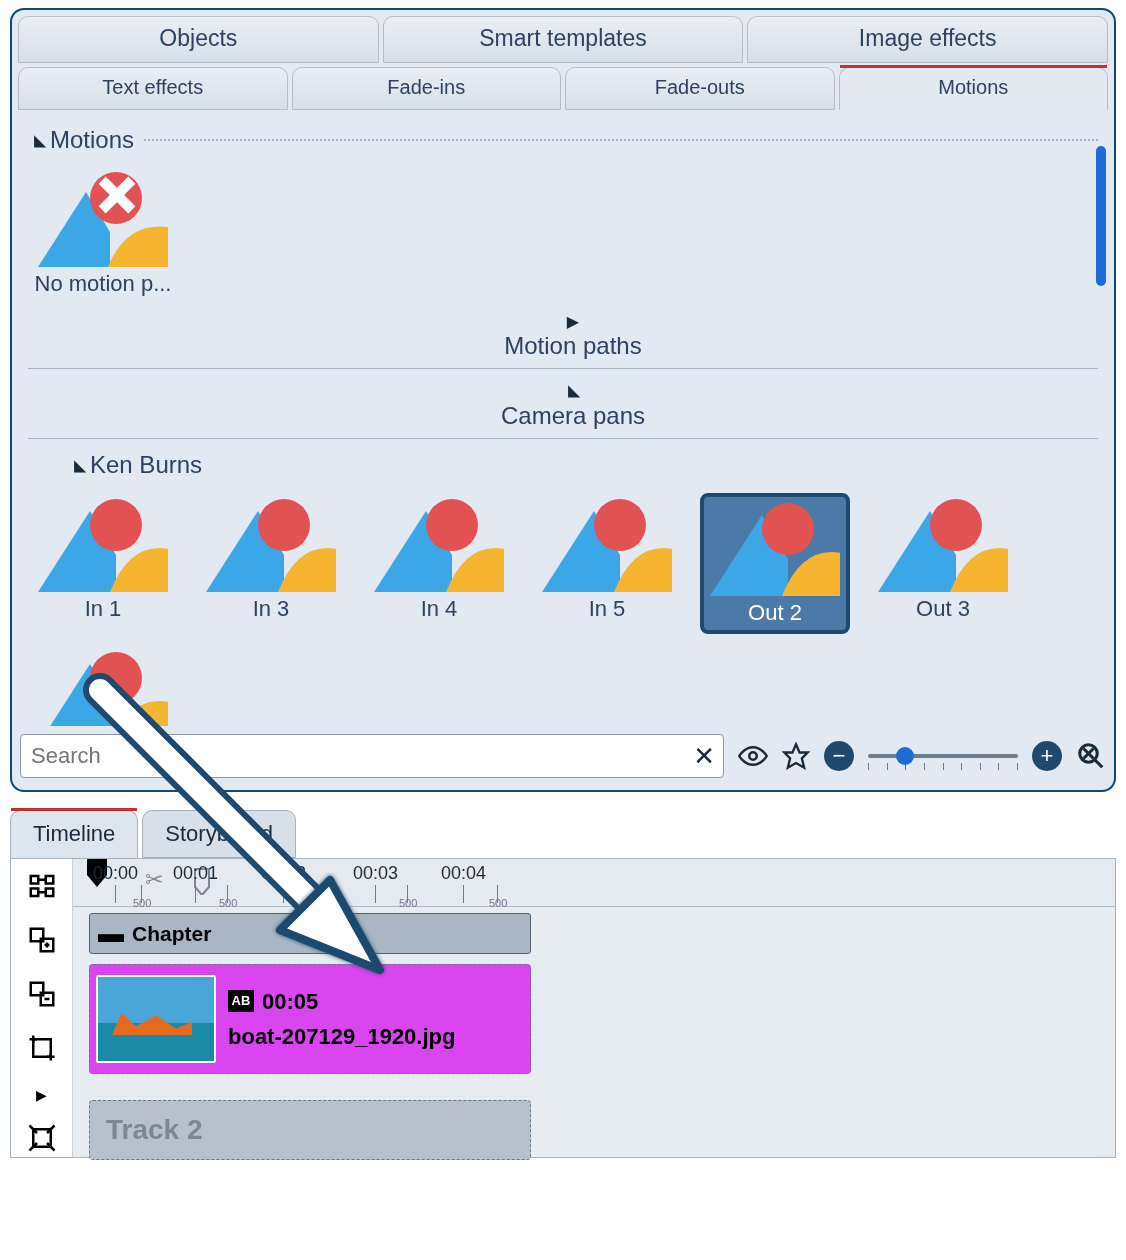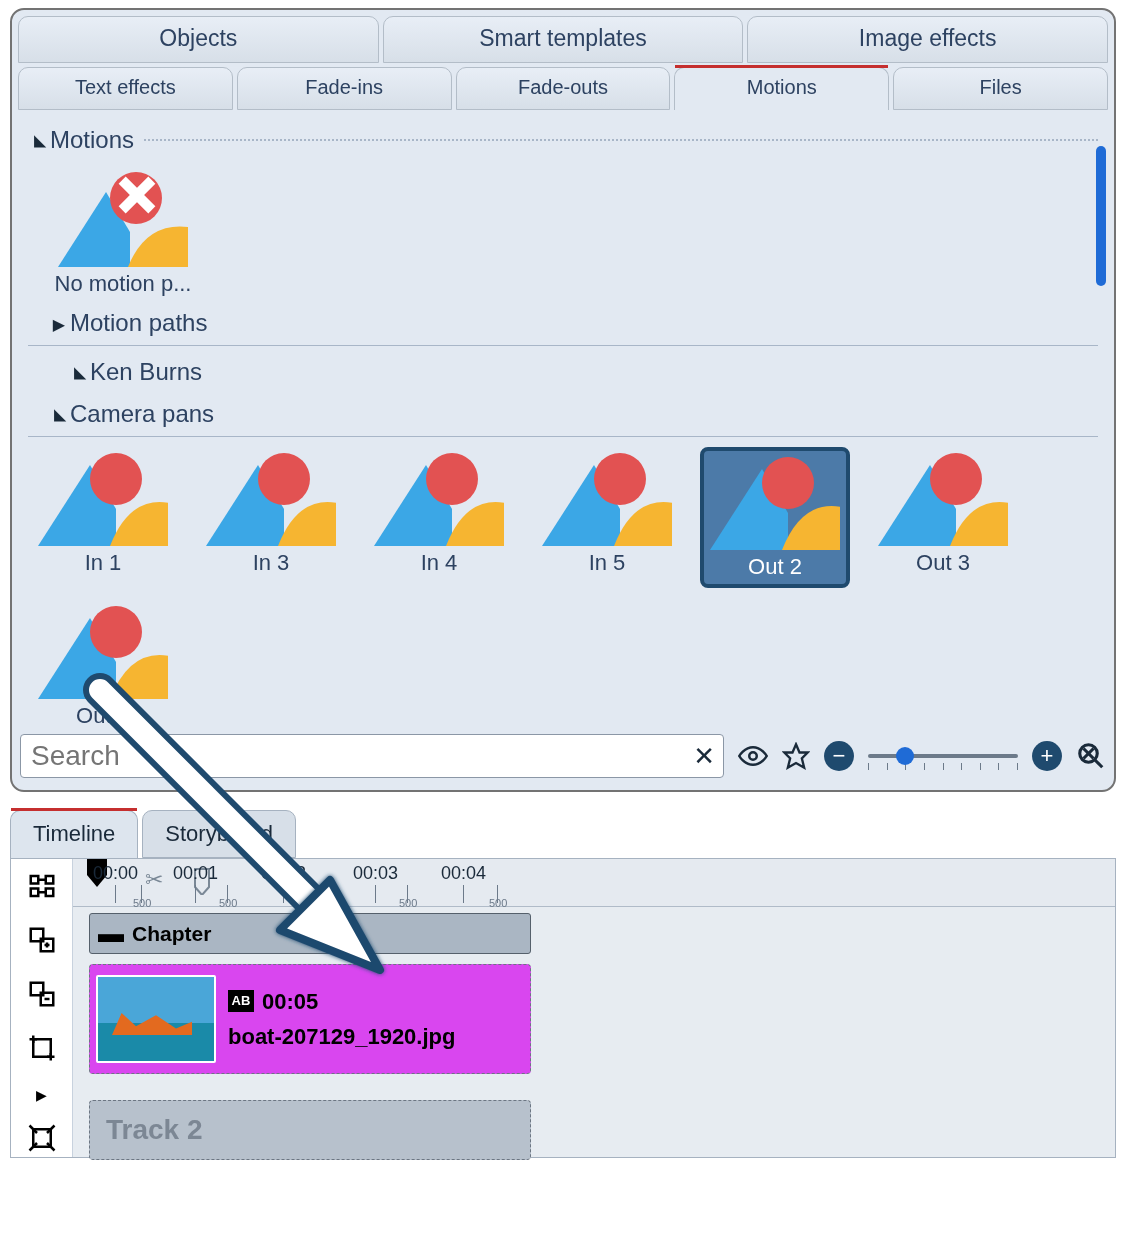--- a/index.html
+++ b/index.html
@@ -6,21 +6,21 @@
   body {
     margin: 0;
     font-family: "Segoe UI", Arial, sans-serif;
     background: #ffffff;
     width: 1126px;
     height: 1260px;
     overflow: hidden;
   }
   .upper-panel {
     margin: 8px 10px 0 10px;
-    border: 2px solid #737373;
+    border: 2px solid #0c4a6e;
     border-radius: 14px;
     background: #e2e9f2;
     padding: 6px 6px 12px 6px;
     position: relative;
   }
   .tabrow { display: flex; gap: 4px; }
   .tab {
     flex: 1;
     text-align: center;
     padding: 8px 0 10px 0;
@@ -54,21 +54,21 @@
   }
   .section-head {
     display:flex; align-items:center;
     font-size: 24px; color:#2d4261;
     padding: 4px 0;
   }
   .section-head.dashed::after{
     content:""; flex:1; height:0;
     border-top:2px dotted #a8b6c8; margin-left:10px;
   }
-  .section-head.line { border-bottom:1px solid #a8b6c8; padding-bottom:8px; margin-top:6px;}
+  .section-head.line { border-bottom:1px solid #a8b6c8; padding-bottom:8px; margin-top:6px;flex-direction:column;}
   .twisty { display:inline-block; width:22px; text-align:center; font-size:20px; color:#1a2a3a;}
   .twisty.right::before{content:"▶"; font-size:16px;}
   .twisty.down::before{content:"◢"; font-size:16px; display:inline-block; transform:rotate(90deg) translateY(-2px);}
   .indent1 { padding-left: 20px; }
   .indent2 { padding-left: 40px; }
   .thumb-grid { display:flex; flex-wrap:wrap; gap:12px 18px; padding: 10px 0 0 0;}
   .thumb {
     width: 150px;
     text-align:center;
     cursor:pointer;
@@ -95,21 +95,21 @@
   .tool-row {
     display:flex; align-items:center; gap:14px;
     margin: 8px 2px 0 2px;
   }
   .searchbox {
     flex:1; display:flex; align-items:center;
     background:#ffffff; border:1px solid #8b97a6;
     border-radius:4px; height:44px; padding:0 8px;
   }
   .searchbox input{
-    flex:1; border:none; outline:none; font-size:28px; color:#ec4899; background:transparent;
+    flex:1; border:none; outline:none; font-size:22px; color:#ec4899; background:transparent;
   }
   .icon-btn { cursor:pointer; color:#1a2a3a; font-size:26px; display:flex; align-items:center; justify-content:center;}
   .circle-btn {
     width:30px; height:30px; border-radius:50%;
     background:#1f4a6e; color:#fff; font-size:22px; line-height:28px;
     display:flex; align-items:center; justify-content:center; cursor:pointer;
   }
   .slider {
     width:150px; height:30px; position:relative;
   }
@@ -195,61 +195,60 @@
   <div class="tabrow">
     <div class="tab">Objects</div>
     <div class="tab">Smart templates</div>
     <div class="tab">Image effects</div>
   </div>
   <div class="tabrow tabrow2">
     <div class="tab">Text effects</div>
     <div class="tab">Fade-ins</div>
     <div class="tab">Fade-outs</div>
     <div class="tab active">Motions</div>
-    <div class="tab">Files</div>
   </div>
 
   <div class="browser">
     <div class="scrollbar-right">
       <div class="thumb-bar"></div>
     </div>
 
     <div class="section-head dashed">
       <span class="twisty down"></span>
       <span>Motions</span>
     </div>
 
-    <div class="thumb-grid" style="padding-left:0;margin-left:20px;">
+    <div class="thumb-grid" style="padding-left:0;">
       <div class="thumb">
         <div class="swatch">
           <svg viewBox="0 0 130 95">
             <polygon points="0,95 48,20 72,60 72,95" fill="#3ba7e6"></polygon>
             <path d="M70 95 Q88 50 130 55 L130 95 Z" fill="#f6b531"></path>
             <circle cx="78" cy="26" r="26" fill="#e25252"></circle>
             <rect x="58" y="18" width="42" height="10" fill="#fff" transform="rotate(45 79 23)"></rect>
             <rect x="58" y="18" width="42" height="10" fill="#fff" transform="rotate(-45 79 23)"></rect>
           </svg>
         </div>
         <div class="thumb-label">No motion p...</div>
       </div>
     </div>
 
     <div class="section-head line indent1">
       <span class="twisty right"></span>
       <span>Motion paths</span>
     </div>
 
+    <div class="section-head line indent1">
+      <span class="twisty down"></span>
+      <span>Camera pans</span>
+    </div>
+
     <div class="section-head indent2" style="margin-top:8px;">
       <span class="twisty down"></span>
       <span>Ken Burns</span>
-    </div>
-
-    <div class="section-head line indent1">
-      <span class="twisty down"></span>
-      <span>Camera pans</span>
     </div>
 
     <div class="thumb-grid" id="kenburns-grid" style="padding-left:0;">
         <div class="thumb">
           <div class="swatch">
             <svg viewBox="0 0 130 95">
   <polygon points="0,95 52,14 78,58 78,95" fill="#3ba7e6"></polygon>
   <path d="M72 95 Q92 44 132 52 L132 95 Z" fill="#f6b531"></path>
   <circle cx="78" cy="28" r="26" fill="#e25252"></circle>
 </svg>

